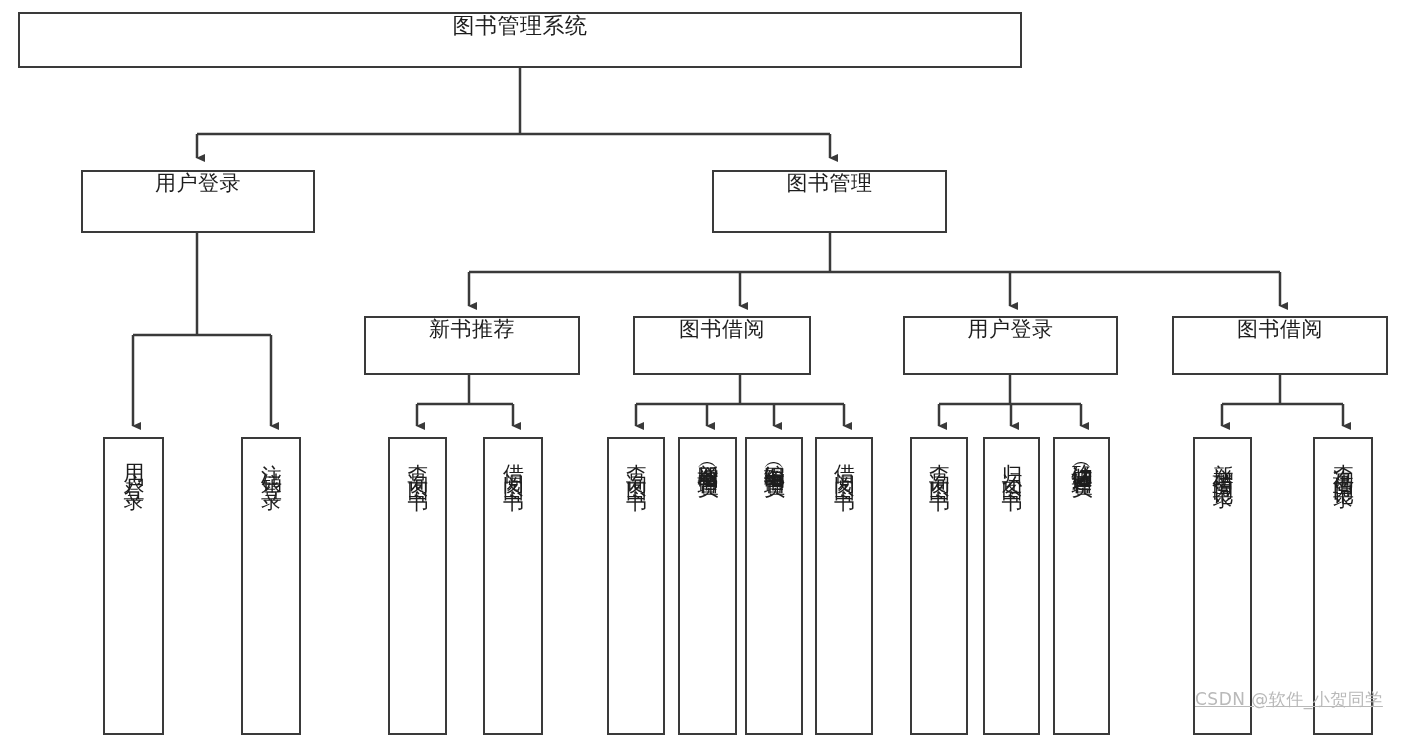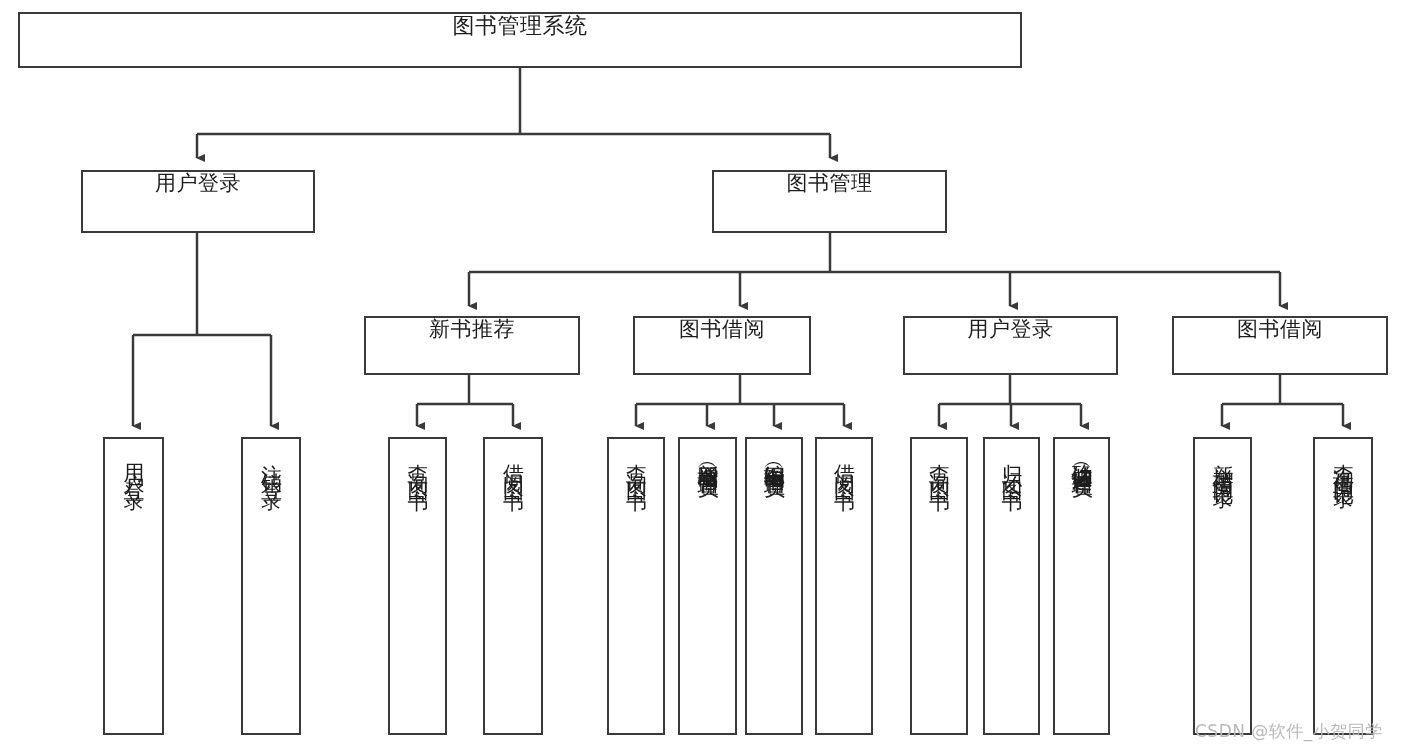--- a/index.html
+++ b/index.html
@@ -191,15 +191,15 @@
     <span class="lbl">确认归还（管理员）</span>
   </div>
 
   <div class="node leaf" style="left:1193px; top:437px; width:59px; height:298px;">
     <span class="lbl">新增借阅记录</span>
   </div>
   <div class="node leaf" style="left:1313px; top:437px; width:60px; height:298px;">
     <span class="lbl">查询借阅记录</span>
   </div>
 
-  <div class="watermark" style="left:1195px; top:720px;">CSDN @软件_小贺同学</div>
+  <div class="watermark" style="left:1195px; top:688px;text-decoration:underline;">CSDN @软件_小贺同学</div>
 
 </div>
 
 </body></html>

